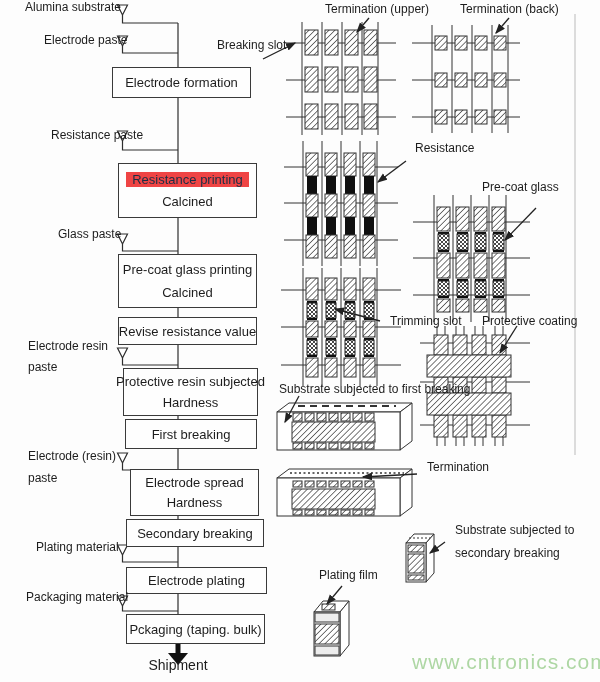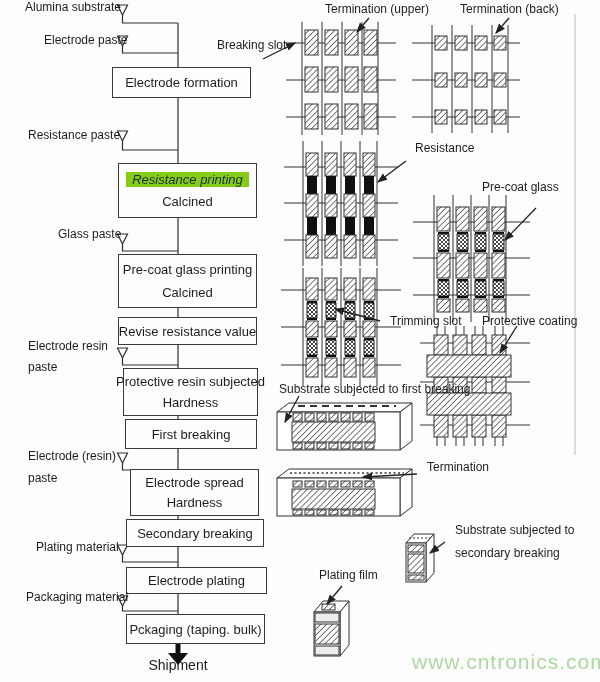--- a/index.html
+++ b/index.html
@@ -10,21 +10,21 @@
     color:#1d1d1d;
   }
   #diagram-svg{position:absolute;left:0;top:0;z-index:0;}
   .lbl{position:absolute;font-size:12px;line-height:13px;white-space:nowrap;z-index:2;margin-left:8px;}
   .box{
     position:absolute;background:#fefefe;border:1px solid #3a3a3a;z-index:1;
     display:flex;flex-direction:column;align-items:center;justify-content:space-evenly;
     font-size:13px;text-align:left;
   }
   .box .bl{white-space:nowrap;}
-  .hl{background:#84cc16;color:#1b2e44;padding:0 6px;font-style:italic;}
+  .hl{background:#ef4444;color:#1b2e44;padding:0 6px;}
   .shipment{position:absolute;font-size:14px;z-index:2;transform:translateX(-50%);white-space:nowrap;}
   .watermark{
     position:absolute;font-size:21px;letter-spacing:1px;z-index:2;
     color:#aed7a4;white-space:nowrap;
   }
 </style>
 </head>
 <body>
 
 <div id="stage">
@@ -310,21 +310,21 @@
   </div>
   <div class="box" style="left:126px;top:567px;width:139px;height:25px">
     <span class="bl">Electrode plating</span>
   </div>
   <div class="box" style="left:126px;top:614px;width:137px;height:28px">
     <span class="bl">Pckaging (taping. bulk)</span>
   </div>
 
   <div class="lbl" style="left:17px;top:1px">Alumina substrate</div>
   <div class="lbl" style="left:36px;top:34px">Electrode paste</div>
-  <div class="lbl" style="left:20px;top:129px">Resistance paste</div>
+  <div class="lbl" style="left:43px;top:129px">Resistance paste</div>
   <div class="lbl" style="left:50px;top:228px">Glass paste</div>
   <div class="lbl" style="left:20px;top:340px">Electrode resin</div>
   <div class="lbl" style="left:20px;top:361px">paste</div>
   <div class="lbl" style="left:20px;top:450px">Electrode (resin)</div>
   <div class="lbl" style="left:20px;top:472px">paste</div>
   <div class="lbl" style="left:28px;top:541px">Plating material</div>
   <div class="lbl" style="left:18px;top:591px">Packaging material</div>
   <div class="shipment" style="left:178px;top:657px">Shipment</div>
 
   <div class="lbl" style="left:317px;top:3px">Termination (upper)</div>

